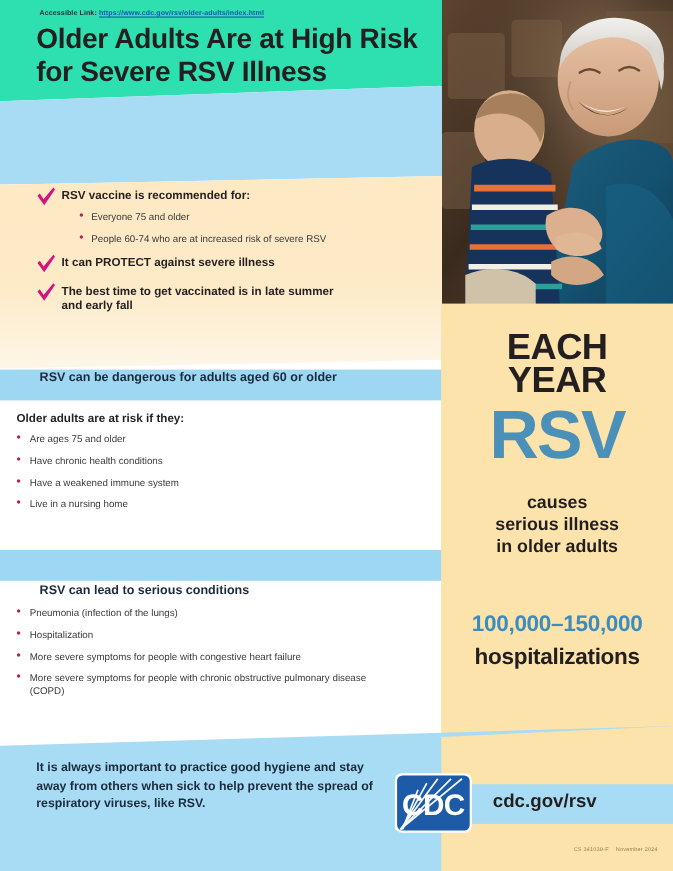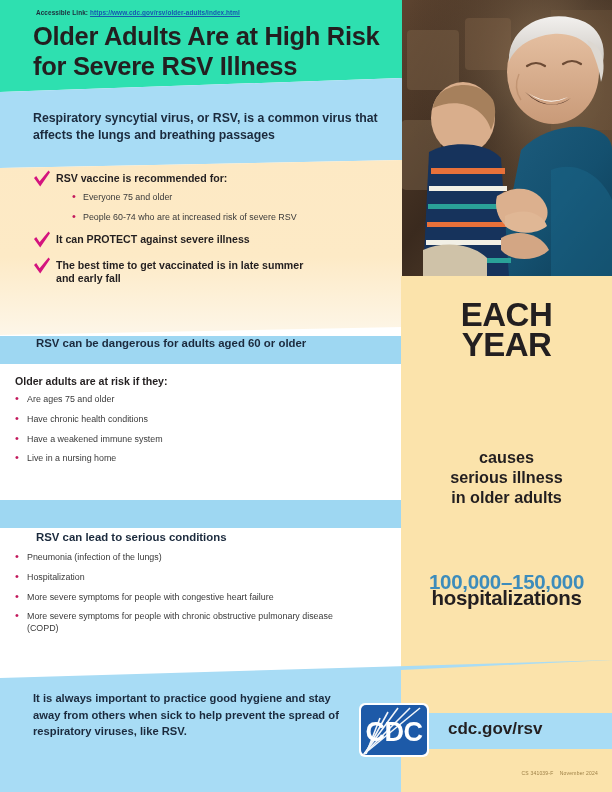--- a/index.html
+++ b/index.html
@@ -113,21 +113,20 @@
     top:368px; font-size:62px; line-height:.9; font-weight:bold;
     color:#4a90b9; letter-spacing:-1.5px;
   }
   .causes {
     top:448px; font-size:16.2px; line-height:1.22; font-weight:bold;
     color:#231f20;
   }
   .hosp-num {
     top:556px; font-size:20.5px; font-weight:bold; color:#3d8cbb;
     letter-spacing:-.3px;
-    margin-top:14px;
   }
   .hosp-word {
     top:586px; font-size:20.5px; font-weight:bold; color:#231f20;
     letter-spacing:-.3px;
   }
 
   
   .bottom-blue {
     left:0; top:660px; width:612px; height:132px;
     background:#a8dcf5;
@@ -236,21 +235,20 @@
   <div class="link-line">
     <span>Accessible Link:</span>
     <a href="#">https://www.cdc.gov/rsv/older-adults/index.html</a>
   </div>
   <div class="title">
     <div>Older Adults Are at High Risk</div>
     <div>for Severe RSV Illness</div>
   </div>
 
   <div class="layer blue-intro"></div>
-  <div class="intro-text">Respiratory syncytial virus, or RSV, is a common virus that affects the lungs and breathing passages</div>
 
   <div class="layer cream-check"></div>
   <div class="check-list">
 
     <div class="check-row">
       <span class="chk">
         <svg viewBox="0 0 20 20" aria-hidden="true">
           <path d="M2 9 L4.2 7 L7.6 12.2 L16.5 1.5 L18 3.2 L8.2 17.5 Z" fill="#d4147e"></path>
         </svg>
       </span>
@@ -299,20 +297,21 @@
     <div class="li">Hospitalization</div>
     <div class="li">More severe symptoms for people with congestive heart failure</div>
     <div class="li">More severe symptoms for people with chronic obstructive pulmonary disease (COPD)</div>
   </div>
 
   <div class="layer right-cream"></div>
   <div class="stat each-year">
     <div>EACH</div>
     <div>YEAR</div>
   </div>
+  <div class="stat rsv-big">RSV</div>
   <div class="stat causes">
     <div>causes</div>
     <div>serious illness</div>
     <div>in older adults</div>
   </div>
   <div class="stat hosp-num">100,000–150,000</div>
   <div class="stat hosp-word">hospitalizations</div>
 
   <div class="layer bottom-blue"></div>
   <div class="layer bottom-right-cream"></div>

